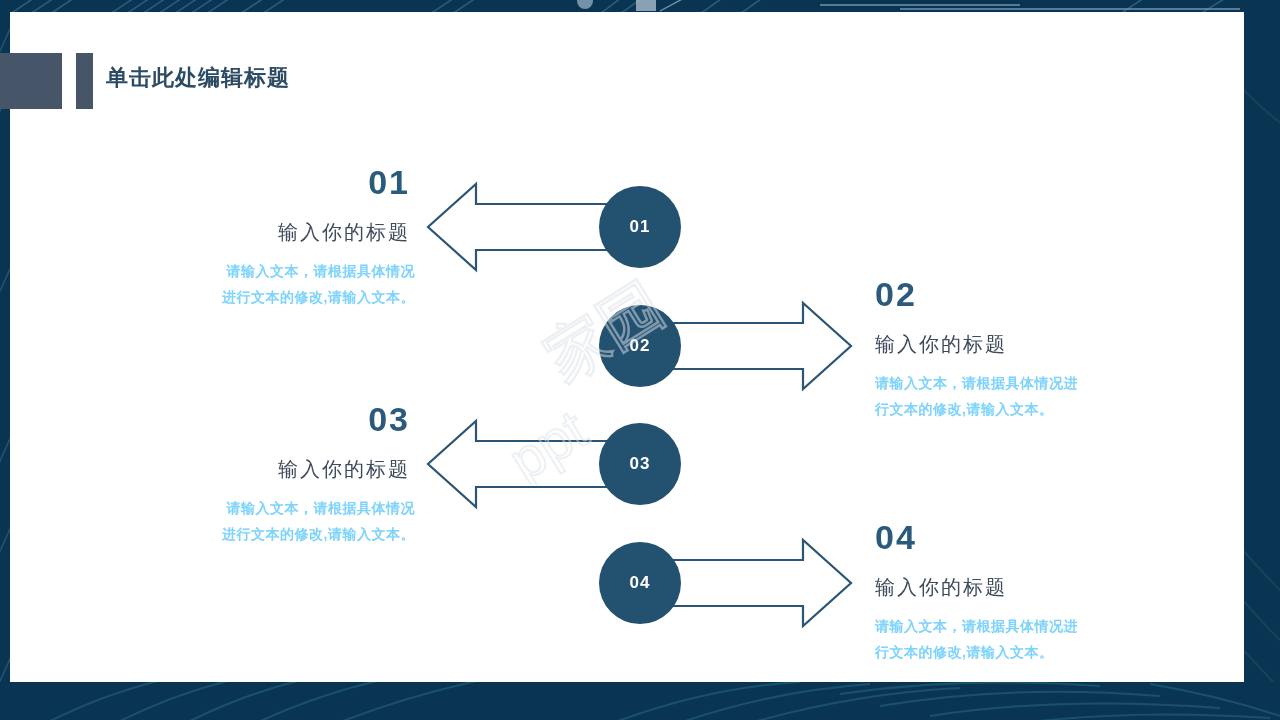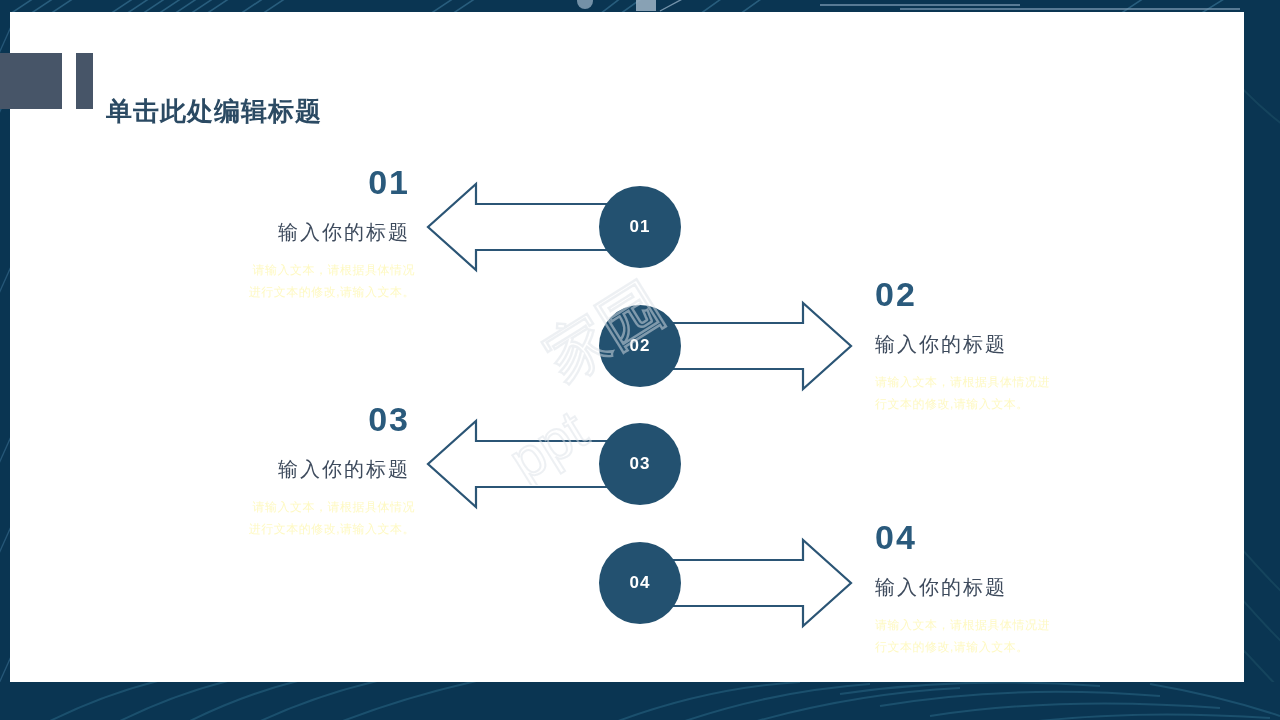--- a/index.html
+++ b/index.html
@@ -58,26 +58,25 @@
     left: 76px;
     top: 53px;
     width: 17px;
     height: 56px;
     background: #475568;
   }
   .hdr-title {
     position: absolute;
     left: 106px;
     top: 63px;
-    font-size: 26px;
+    font-size: 22px;
     font-weight: bold;
     color: #2b4a63;
     letter-spacing: 1px;
     white-space: nowrap;
-    margin-top: 31px;
   }
 
   
   .circle {
     position: absolute;
     width: 82px;
     height: 82px;
     border-radius: 50%;
     background: #235170;
     color: #ffffff;
@@ -102,23 +101,23 @@
   .sec-title {
     position: absolute;
     font-size: 20px;
     font-weight: normal;
     color: #3e4b5d;
     letter-spacing: 2px;
     white-space: nowrap;
   }
   .sec-body {
     position: absolute;
-    font-size: 12px;
-    font-weight: normal;
-    color: #fef9c3;
+    font-size: 14px;
+    font-weight: bold;
+    color: #7dd3fc;
     line-height: 1.85;
     letter-spacing: 0.5px;
   }
   .align-right { text-align: right; }
   .align-left  { text-align: left; }
 
   
   .watermark {
     position: absolute;
     left: 470px;

